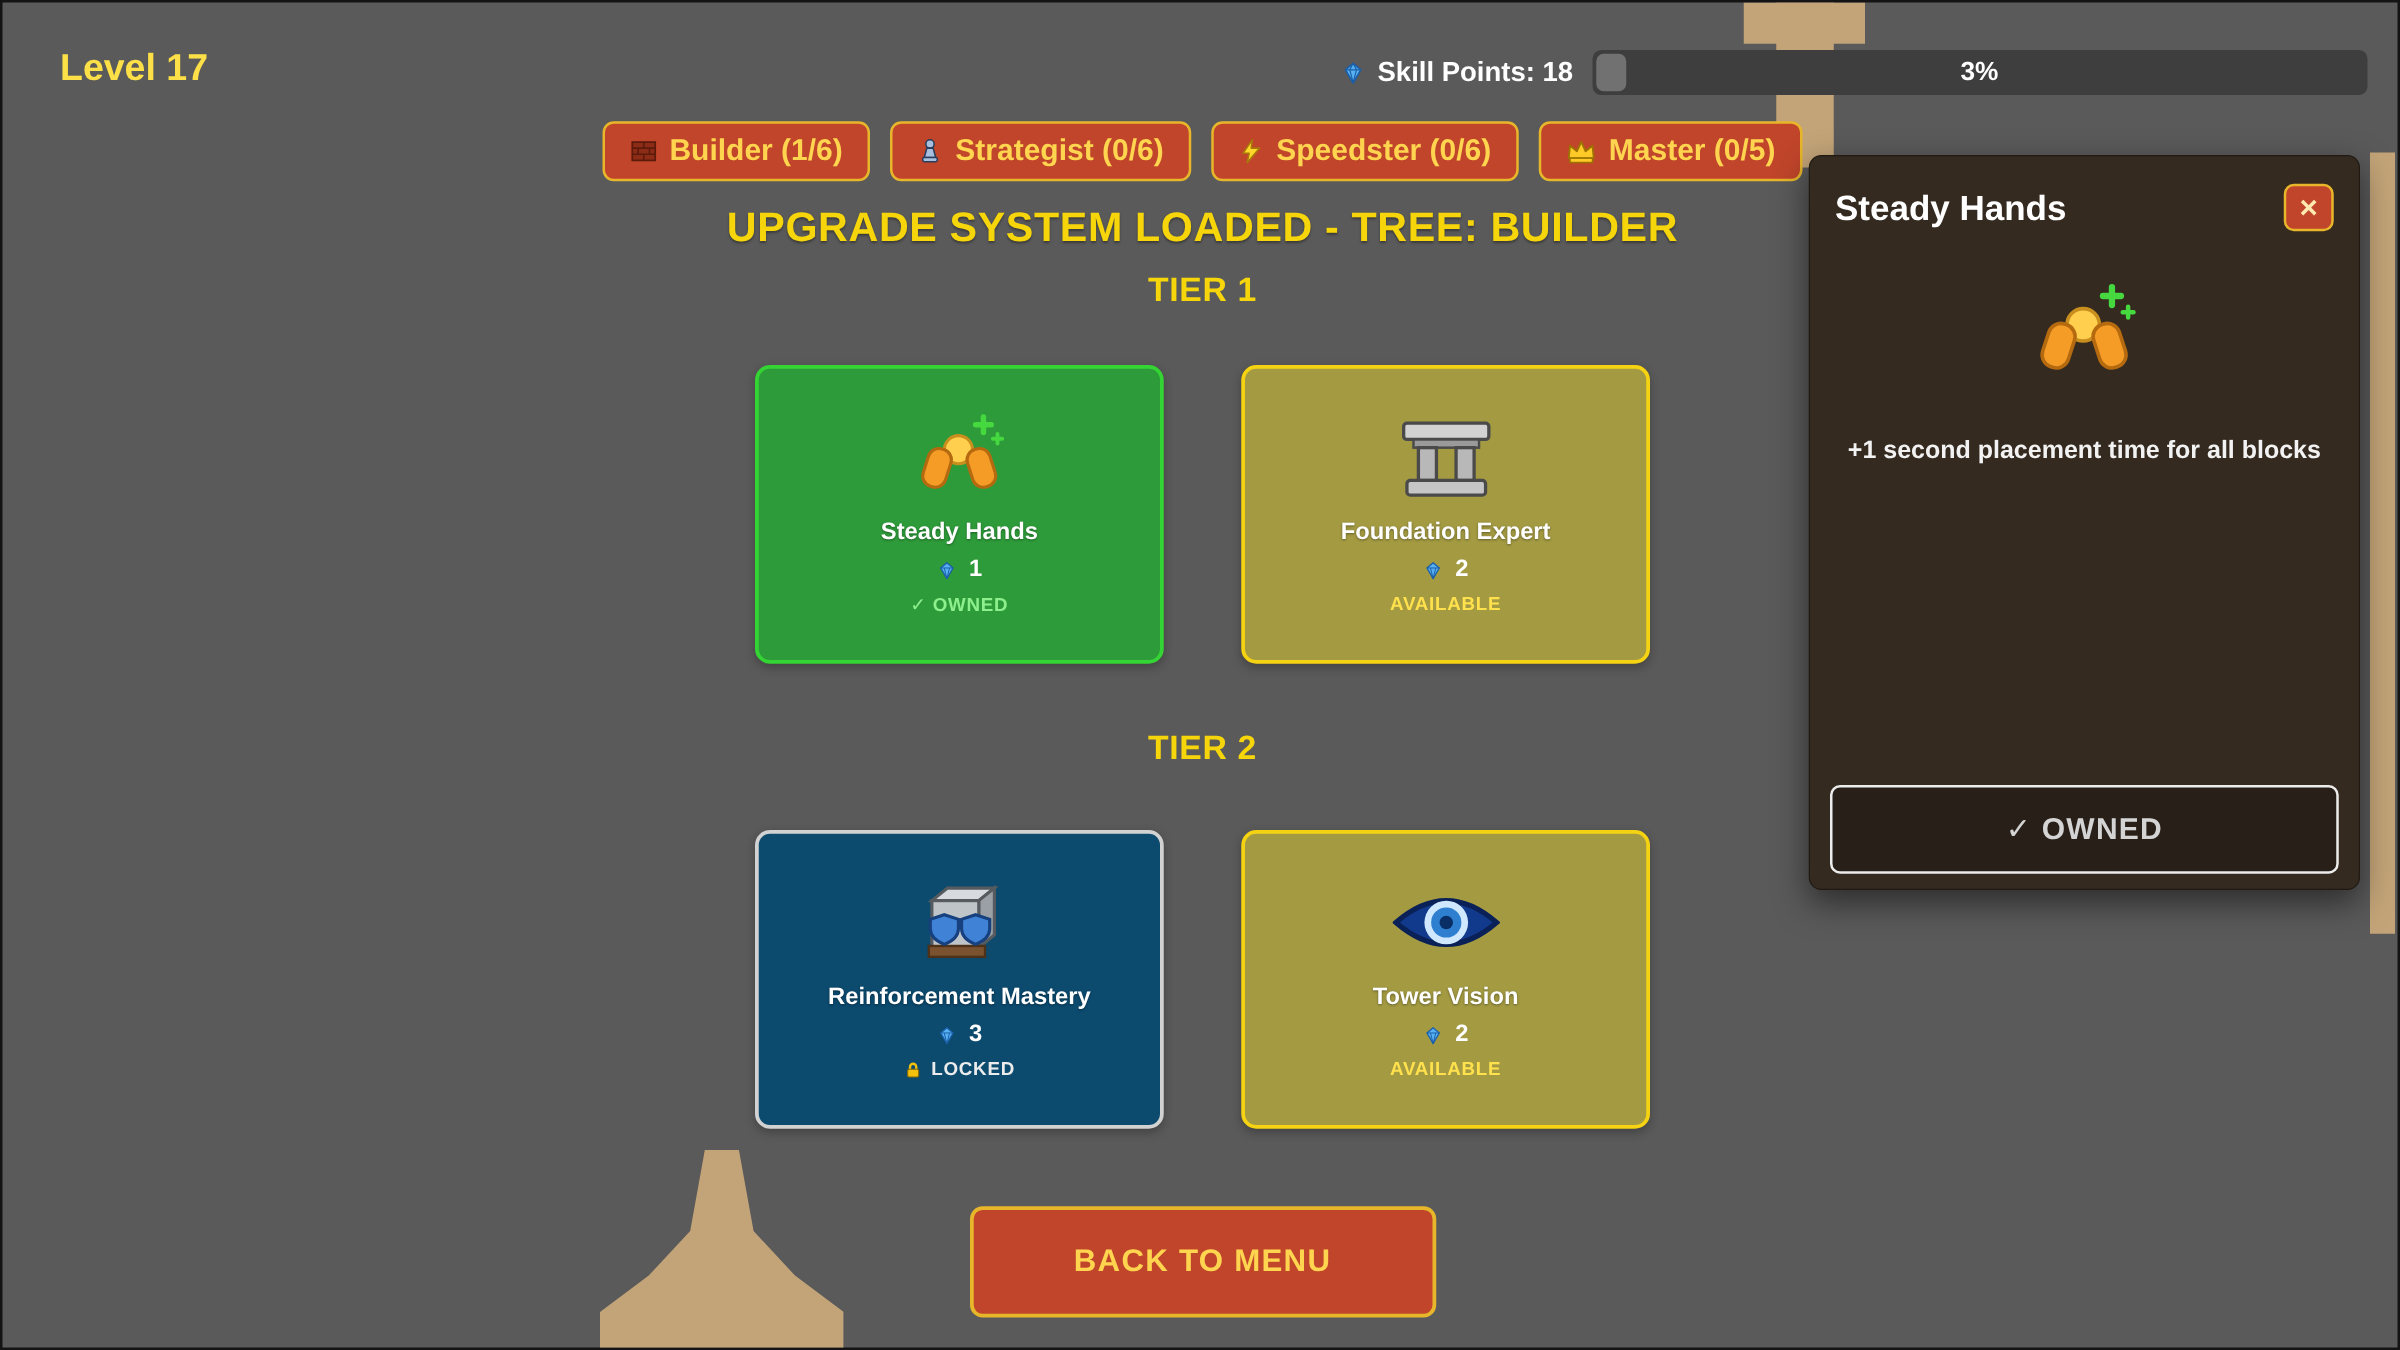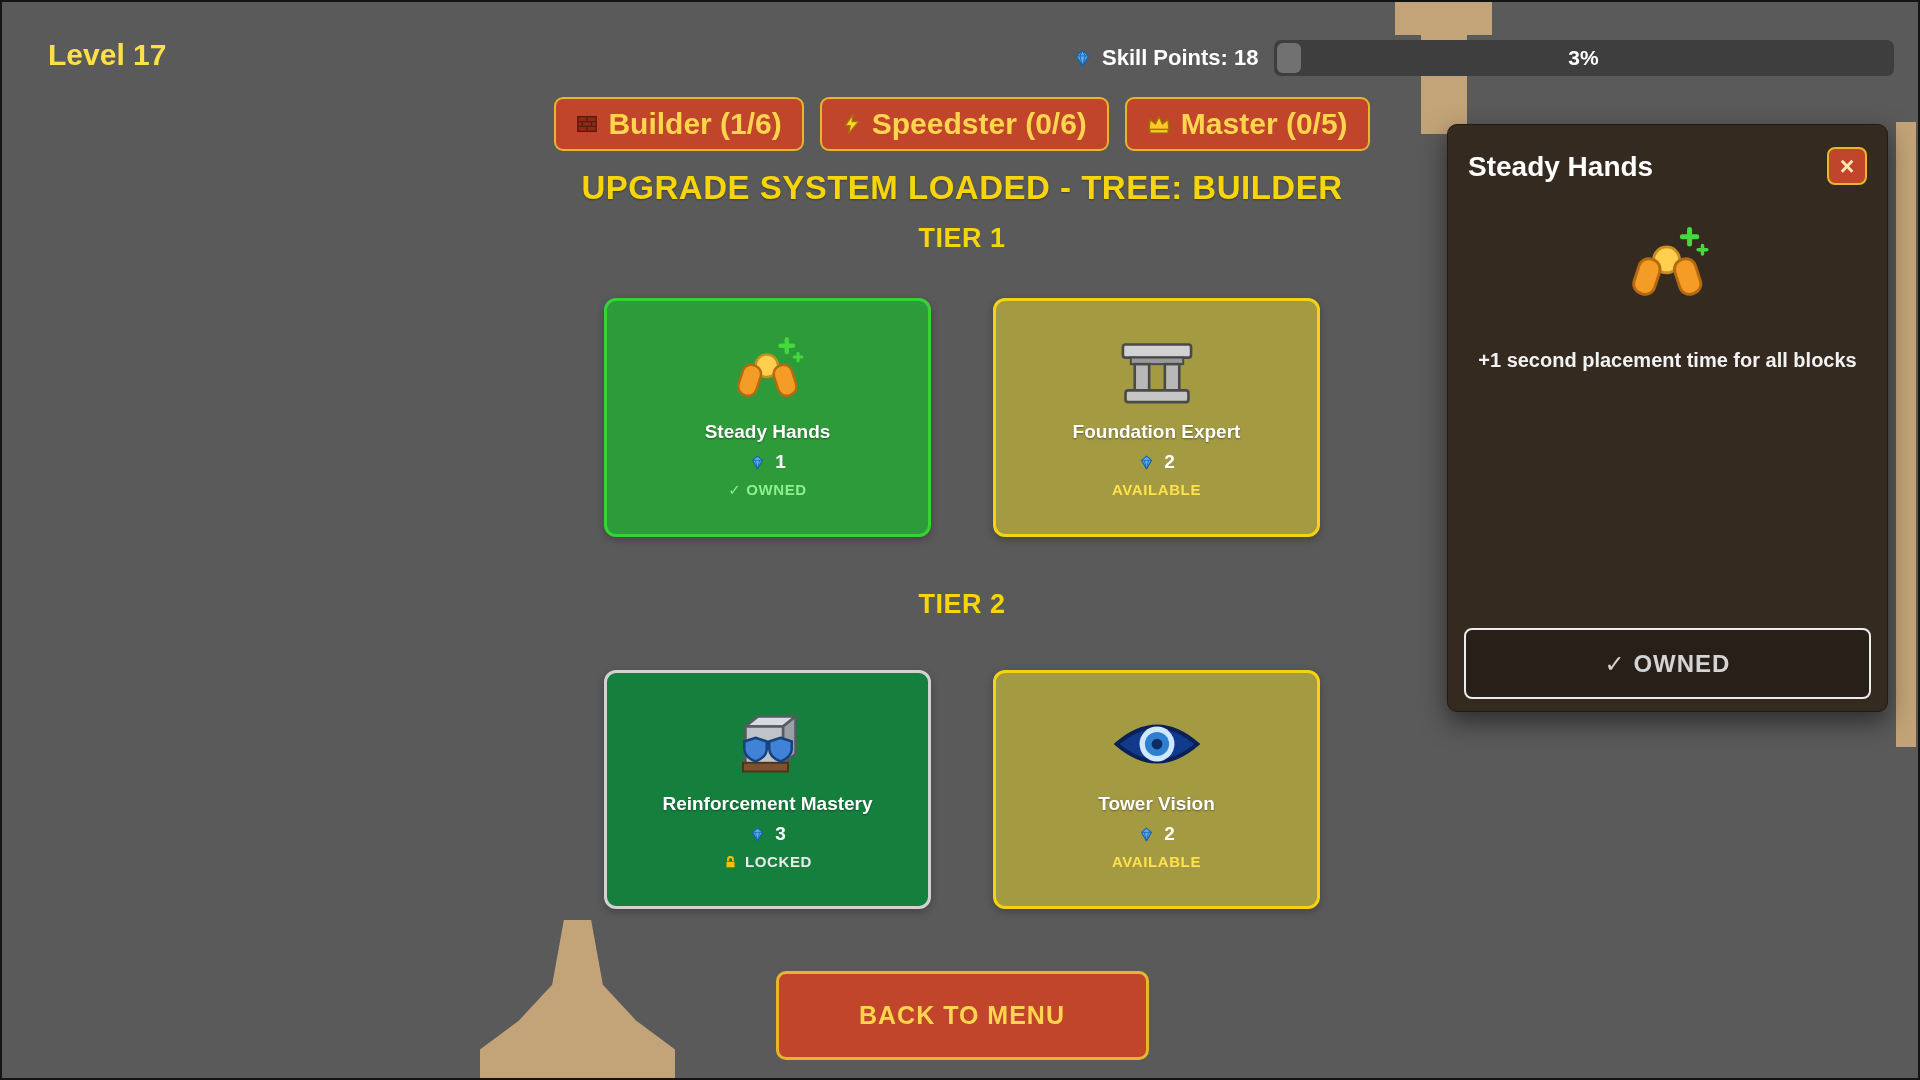--- a/index.html
+++ b/index.html
@@ -20,32 +20,32 @@
   .skill-row{position:absolute;left:1070px;top:38px;display:flex;align-items:center;gap:9px;}
   .skill-label{color:#ffffff;font-size:22px;font-weight:700;white-space:nowrap;}
   .progress-track{position:relative;width:620px;height:36px;background:#3e3e3e;border-radius:7px;margin-left:6px;}
   .progress-fill{position:absolute;left:3px;top:3px;bottom:3px;width:3%;min-width:24px;background:#717171;border-radius:6px;}
   .progress-label{position:absolute;inset:0;display:flex;align-items:center;justify-content:center;color:#ffffff;font-weight:700;font-size:21px;}
 
   
   .main{position:absolute;left:0;top:0;width:1920px;display:flex;flex-direction:column;align-items:center;}
   .tabs{margin-top:95px;display:flex;gap:16px;}
   .tab{display:flex;align-items:center;gap:10px;background:#c0452a;border:2px solid #e8b62a;border-radius:9px;
-    padding:8px 20px;color:#ffd54f;font-weight:700;font-size:30px;cursor:pointer;}
+    padding:8px 20px;color:#ffd54f;font-weight:700;font-size:24px;cursor:pointer;}
   .tab-icon{display:flex;align-items:center;}
   .page-title{margin-top:18px;color:#f6d60a;font-size:33px;font-weight:800;letter-spacing:.5px;text-shadow:0 1px 2px rgba(0,0,0,.35);}
   .tier-label{margin-top:16px;color:#f6d60a;font-size:27px;font-weight:700;letter-spacing:.5px;}
   .tier-2{margin-top:52px;}
   .cards-row{display:flex;gap:62px;margin-top:44px;}
   .row-2{margin-top:50px;}
   .card{width:327px;height:239px;border-radius:12px;display:flex;flex-direction:column;align-items:center;
     box-sizing:border-box;cursor:pointer;box-shadow:0 3px 8px rgba(0,0,0,.25);}
   .card-owned{background:#2e9b3a;border:3px solid #35d435;}
   .card-available{background:#a39a42;border:3px solid #f5d312;}
-  .card-locked{background:#15803d;border:3px solid #d2d2d2;}
+  .card-locked{background:#0c4a6e;border:3px solid #d2d2d2;}
   .card-icon{margin-top:30px;height:82px;display:flex;align-items:center;justify-content:center;}
   .card-name{margin-top:8px;color:#ffffff;font-weight:700;font-size:19px;text-shadow:0 1px 2px rgba(0,0,0,.4);}
   .card-cost{margin-top:8px;display:flex;gap:9px;align-items:center;color:#ffffff;font-weight:700;font-size:19px;}
   .card-status{margin-top:8px;font-weight:700;font-size:15px;letter-spacing:.6px;display:flex;gap:7px;align-items:center;}
   .status-owned{color:#8df08d;}
   .status-available{color:#ffe14d;}
   .status-locked{color:#ececec;}
   .back-button{margin-top:62px;width:373px;height:89px;background:#c0452a;border:3px solid #e8b62a;border-radius:10px;
     color:#ffd54f;font-weight:800;font-size:25px;letter-spacing:1px;display:flex;align-items:center;justify-content:center;cursor:pointer;}
 
@@ -96,20 +96,30 @@
         <span class="tab-icon">
           <svg width="22" height="22" viewBox="0 0 24 24">
               <rect x="2" y="4" width="20" height="16" fill="#8d2c16" stroke="#5c1a0b" stroke-width="1.5"></rect>
               <path d="M2 9.3 h20 M2 14.6 h20 M12 4 v5.3 M7 9.3 v5.3 M17 9.3 v5.3 M12 14.6 v5.4" stroke="#5c1a0b" stroke-width="1.4" fill="none"></path>
             </svg>
         </span>
         <span>Builder (1/6)</span>
       </button>
       <button class="tab">
         <span class="tab-icon">
+          <svg width="20" height="22" viewBox="0 0 24 26">
+              <circle cx="12" cy="6" r="4" fill="#a8c0e0" stroke="#2b3d5c" stroke-width="1.5"></circle>
+              <path d="M9 10 h6 l2.5 9 h-11 z" fill="#a8c0e0" stroke="#2b3d5c" stroke-width="1.5"></path>
+              <rect x="5" y="19" width="14" height="4" rx="1.5" fill="#a8c0e0" stroke="#2b3d5c" stroke-width="1.5"></rect>
+            </svg>
+        </span>
+        <span>Strategist (0/6)</span>
+      </button>
+      <button class="tab">
+        <span class="tab-icon">
           <svg width="20" height="22" viewBox="0 0 24 24">
               <polygon points="13,1 4,14 10,14 8,23 20,9 12,9" fill="#ffd729" stroke="#a8790a" stroke-width="1.5" stroke-linejoin="round"></polygon>
             </svg>
         </span>
         <span>Speedster (0/6)</span>
       </button>
       <button class="tab">
         <span class="tab-icon">
           <svg width="24" height="21" viewBox="0 0 24 20">
               <path d="M2 15 L3 5 L8.5 9.5 L12 2 L15.5 9.5 L21 5 L22 15 Z" fill="#ffc928" stroke="#9c7300" stroke-width="1.5" stroke-linejoin="round"></path>

